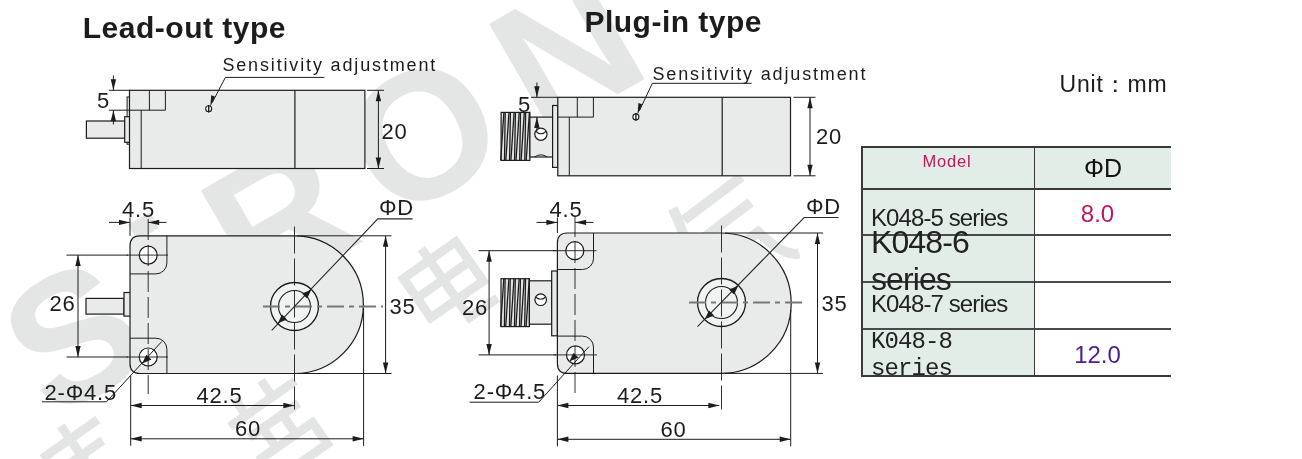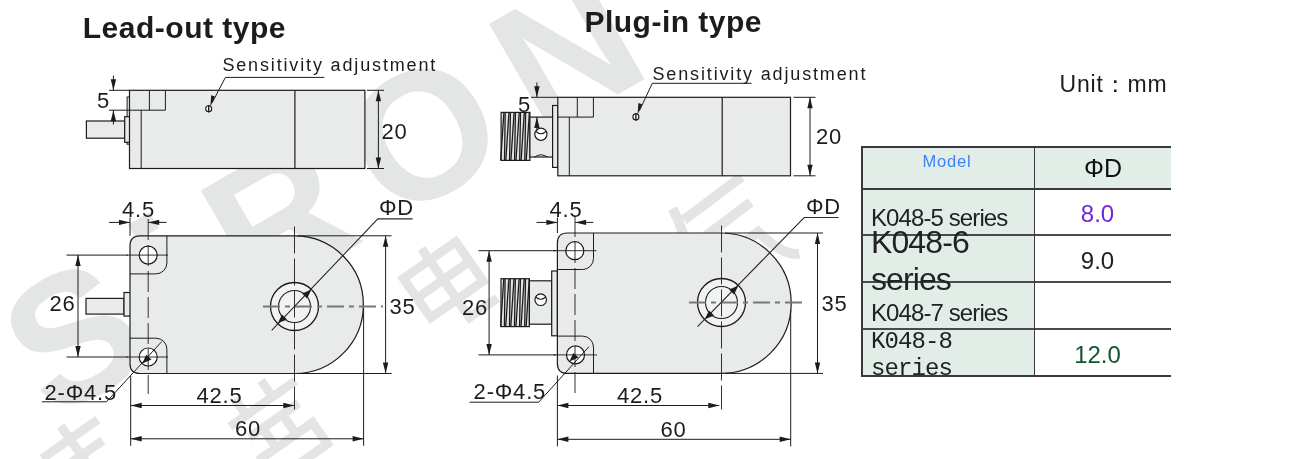--- a/index.html
+++ b/index.html
@@ -304,23 +304,22 @@
   <div style="position:absolute;left:0;top:0;width:310px;height:2px;background:#3a3a3a;"></div>
   <div style="position:absolute;left:0;top:41.5px;width:310px;height:2px;background:#3a3a3a;"></div>
   <div style="position:absolute;left:0;top:88.3px;width:310px;height:1.7px;background:#4a4a4a;"></div>
   <div style="position:absolute;left:0;top:135.2px;width:310px;height:1.7px;background:#4a4a4a;"></div>
   <div style="position:absolute;left:0;top:182.1px;width:310px;height:1.7px;background:#4a4a4a;"></div>
   <div style="position:absolute;left:0;top:229px;width:310px;height:2px;background:#3a3a3a;"></div>
 
   <div style="position:absolute;left:0;top:0;width:1.5px;height:231px;background:#3a3a3a;"></div>
   <div style="position:absolute;left:172.5px;top:0;width:1.8px;height:231px;background:#3a3a3a;"></div>
 
-  <div style="position:absolute;left:0;top:2px;width:172px;height:40px;display:flex;align-items:center;justify-content:center;font-size:16.5px;letter-spacing:0.8px;color:#3b82f6;padding-bottom:14px;box-sizing:border-box;">Model</div>
+  <div style="position:absolute;left:0;top:2px;width:172px;height:40px;display:flex;align-items:center;justify-content:center;font-size:16.5px;letter-spacing:0.8px;color:#be185d;padding-bottom:14px;box-sizing:border-box;">Model</div>
   <div style="position:absolute;left:174px;top:2px;width:136px;height:40px;display:flex;align-items:center;justify-content:center;font-size:25px;color:#111;">ΦD</div>
   <div style="position:absolute;left:10px;top:43.5px;width:162px;height:52px;display:flex;align-items:center;font-size:24px;letter-spacing:-0.9px;color:#222;padding-top:5px;box-sizing:border-box;">K048-5 series</div>
   <div style="position:absolute;left:10px;top:90px;width:162px;height:45.2px;display:flex;align-items:center;font-size:32px;letter-spacing:-0.9px;color:#222;padding-top:5px;box-sizing:border-box;">K048-6 series</div>
-  <div style="position:absolute;left:10px;top:142px;width:162px;height:45.2px;display:flex;align-items:center;font-size:24px;letter-spacing:-0.9px;color:#222;padding-top:5px;box-sizing:border-box;">K048-7 series</div>
+  <div style="position:absolute;left:10px;top:133px;width:162px;height:45.2px;display:flex;align-items:center;font-size:24px;letter-spacing:-0.9px;color:#222;padding-top:5px;box-sizing:border-box;">K048-7 series</div>
   <div style="position:absolute;left:10px;top:183.8px;width:162px;height:45.2px;display:flex;align-items:center;font-size:24px;letter-spacing:-0.9px;color:#222;padding-top:5px;box-sizing:border-box;font-family:Liberation Mono, monospace;">K048-8 series</div>
-  <div style="position:absolute;left:174px;top:43.5px;width:125px;height:44.8px;display:flex;align-items:center;justify-content:center;font-size:24px;color:#6d28d9;padding-top:5px;box-sizing:border-box;">8.0</div>
-  <div style="position:absolute;left:174px;top:90px;width:125px;height:45.2px;display:flex;align-items:center;justify-content:center;font-size:24px;color:#222;padding-top:5px;box-sizing:border-box;">9.0</div>
-  <div style="position:absolute;left:174px;top:183.8px;width:125px;height:45.2px;display:flex;align-items:center;justify-content:center;font-size:24px;color:#14532d;padding-top:5px;box-sizing:border-box;">12.0</div>
+  <div style="position:absolute;left:174px;top:43.5px;width:125px;height:44.8px;display:flex;align-items:center;justify-content:center;font-size:24px;color:#be185d;padding-top:5px;box-sizing:border-box;">8.0</div>
+  <div style="position:absolute;left:174px;top:183.8px;width:125px;height:45.2px;display:flex;align-items:center;justify-content:center;font-size:24px;color:#4c1d95;padding-top:5px;box-sizing:border-box;">12.0</div>
 </div>
 </div>
 
 </body></html>

